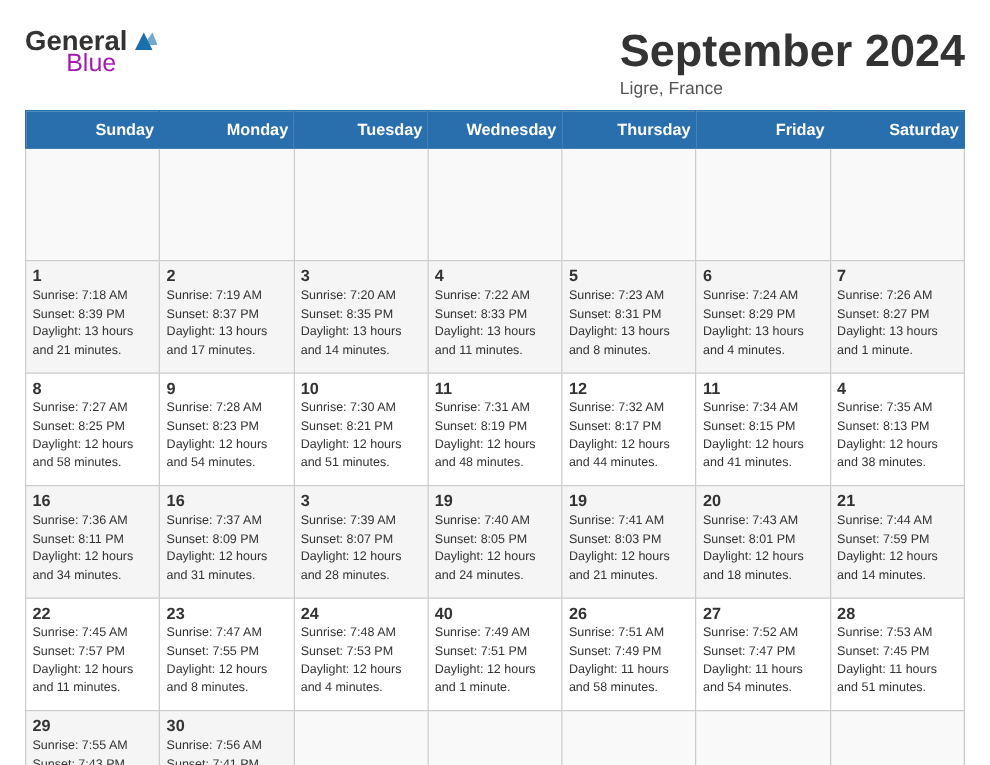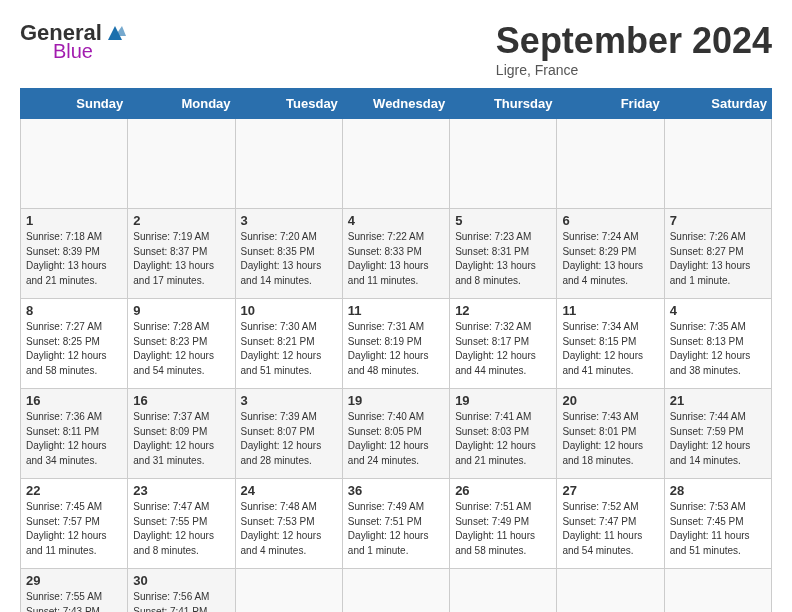--- a/index.html
+++ b/index.html
@@ -216,21 +216,21 @@
         </td>
         <td>
           <span class="day-num">23</span>
           <div class="day-info">Sunrise: 7:47 AM<br>Sunset: 7:55 PM<br>Daylight: 12 hours<br>and 8 minutes.</div>
         </td>
         <td>
           <span class="day-num">24</span>
           <div class="day-info">Sunrise: 7:48 AM<br>Sunset: 7:53 PM<br>Daylight: 12 hours<br>and 4 minutes.</div>
         </td>
         <td>
-          <span class="day-num">36</span>
+          <span class="day-num">40</span>
           <div class="day-info">Sunrise: 7:49 AM<br>Sunset: 7:51 PM<br>Daylight: 12 hours<br>and 1 minute.</div>
         </td>
         <td>
           <span class="day-num">26</span>
           <div class="day-info">Sunrise: 7:51 AM<br>Sunset: 7:49 PM<br>Daylight: 11 hours<br>and 58 minutes.</div>
         </td>
         <td>
           <span class="day-num">27</span>
           <div class="day-info">Sunrise: 7:52 AM<br>Sunset: 7:47 PM<br>Daylight: 11 hours<br>and 54 minutes.</div>
         </td>

